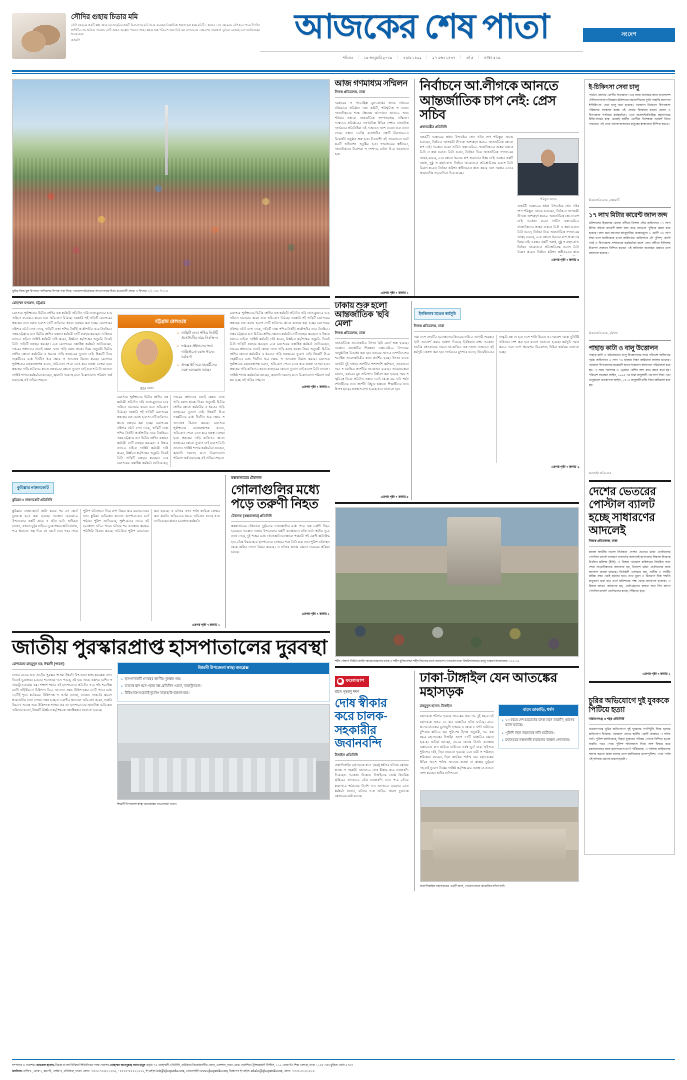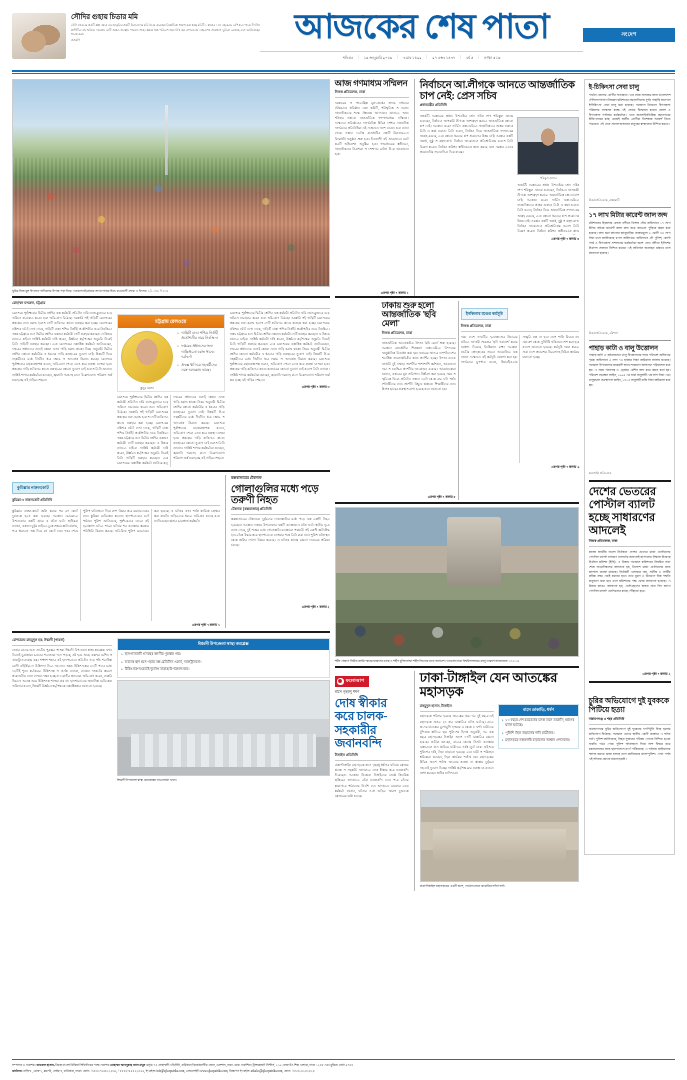--- a/index.html
+++ b/index.html
@@ -108,21 +108,21 @@
   .lead-photo .tower {
     position: absolute; left: 48%; top: 12%; width: 3px; height: 34%;
     background: linear-gradient(#e8e8e8, #bdbdbd);
   }
 
   
   .mid-top { display: flex; gap: 5px; }
   .mid-a { width: 74px; }
   .mid-b { flex: 1; }
   .hl-sm { font-size: 8.3px; }
-  .hl-md { font-size: 10px; }
+  .hl-md { font-size: 13px; }
   .hl-lg { font-size: 13px; }
   .hl-xl { font-size: 20px; }
   .hl-xxl { font-size: 21px; }
 
   .portrait {
     width: 100%; height: 58px; margin: 3px 0 1px;
     background:
       radial-gradient(ellipse at 50% 34%, #c49a7a 0 16%, transparent 17%),
       linear-gradient(to bottom, #d8dde2 0 42%, #2e3742 42% 100%);
     border: 1px solid #bbb;
@@ -347,20 +347,21 @@
           <div class="byline">টেকনাফ (কক্সবাজার) প্রতিনিধি</div>
           <div class="byline-rule"></div>
           <div class="body-text" style="height:86px; overflow:hidden;">কক্সবাজারের টেকনাফে দুর্বৃত্তদের গোলাগুলির মধ্যে পড়ে এক তরুণী নিহত হয়েছেন। গতকাল সন্ধ্যায় উপজেলার একটি এলাকায় এ ঘটনা ঘটে। স্থানীয় সূত্রে জানা গেছে, দুই পক্ষের মধ্যে গোলাগুলি চলাকালে পথচারী ওই তরুণী গুলিবিদ্ধ হন। তাঁকে উদ্ধার করে হাসপাতালে নেওয়ার পথে তিনি মারা যান। পুলিশ ঘটনাস্থল থেকে গুলির খোসা উদ্ধার করেছে। এ ঘটনায় থানায় মামলা দায়েরের প্রক্রিয়া চলছে।</div>
           <div class="jump">এরপর পৃষ্ঠা ৭ কলাম ২</div>
         </div>
       </div>
 
       <div class="rule-thick" style="margin-top:3px;"></div>
 
       <div class="sec">
+        <div class="hl hl-xl">জাতীয় পুরস্কারপ্রাপ্ত হাসপাতালের দুরবস্থা</div>
         <div style="display:flex; gap:5px; margin-top:2px;">
           <div style="width:100px;">
             <div class="byline">মোশাররফ মাহমুদুল হক, ঈশ্বরদী (পাবনা)</div>
             <div class="byline-rule"></div>
             <div class="body-text" style="height:78px; overflow:hidden;">সেবার মানের জন্য জাতীয় পুরস্কার পাওয়া ঈশ্বরদী উপজেলা স্বাস্থ্য কমপ্লেক্স এখন নিজেই দুরবস্থায়। ভবনের পলেস্তারা খসে পড়ছে, নষ্ট হয়ে আছে এক্স-রে মেশিন ও আলট্রাসনোগ্রাম যন্ত্র। পঞ্চাশ শয্যার এই হাসপাতালে প্রতিদিন গড়ে পাঁচ শতাধিক রোগী বহির্বিভাগে চিকিৎসা নিতে আসেন। অথচ চিকিৎসকের ২১টি পদের মধ্যে ১২টিই শূন্য। কর্তব্যরত চিকিৎসক ও নার্সরা জানান, জনবল সংকটের কারণে প্রয়োজনীয় সেবা দেওয়া সম্ভব হচ্ছে না। রোগীর স্বজনেরা অভিযোগ করেন, জরুরি বিভাগে অনেক সময় চিকিৎসক পাওয়া যায় না। হাসপাতালের আবাসিক মেডিকেল অফিসার বলেন, বিষয়টি ঊর্ধ্বতন কর্তৃপক্ষকে একাধিকবার জানানো হয়েছে।</div>
           </div>
           <div style="flex:1;">
             <div class="listbox">
               <div class="listbox-head">ঈশ্বরদী উপজেলা স্বাস্থ্য কমপ্লেক্স</div>
               <div class="listbox-body">
@@ -411,21 +412,21 @@
               <div class="portrait-cap">শফিকুল আলম</div>
               <div class="body-text" style="height:52px; overflow:hidden;">অন্তর্বর্তী সরকারের প্রধান উপদেষ্টার প্রেস সচিব শেখ শফিকুল আলম বলেছেন, নির্বাচনে আওয়ামী লীগকে অংশগ্রহণ করাতে আন্তর্জাতিক কোনো চাপ নেই। গতকাল ফরেন সার্ভিস একাডেমিতে সাংবাদিকদের প্রশ্নের জবাবে তিনি এ কথা বলেন। তিনি বলেন, নির্বাচন নিয়ে আন্তর্জাতিক সম্প্রদায়ের আগ্রহ রয়েছে, তবে কোনো ধরনের চাপ প্রয়োগের বিষয় নেই। সরকার একটি অবাধ, সুষ্ঠু ও গ্রহণযোগ্য নির্বাচন আয়োজনে প্রতিশ্রুতিবদ্ধ বলেও তিনি উল্লেখ করেন। নির্বাচন কমিশন স্বাধীনভাবে কাজ করছে এবং সরকার তাদের প্রয়োজনীয় সহযোগিতা দিয়ে যাচ্ছে।</div>
             </div>
           </div>
           <div class="jump">এরপর পৃষ্ঠা ৭ কলাম ৪</div>
         </div>
       </div>
 
       <div class="rule-thick"></div>
 
-      <div class="sec" style="display:flex; gap:2px;margin-left:47px;">
+      <div class="sec" style="display:flex; gap:2px;">
         <div style="width:74px;">
           <div class="hl hl-sm">ঢাকায় শুরু হলো আন্তর্জাতিক 'ছবি মেলা'</div>
           <div class="byline">নিজস্ব প্রতিবেদক, ঢাকা</div>
           <div class="byline-rule"></div>
           <div class="body-text" style="height:152px; overflow:hidden;">আন্তর্জাতিক আলোকচিত্র উৎসব 'ছবি মেলা' শুরু হয়েছে। গতকাল রাজধানীর শিল্পকলা একাডেমিতে উৎসবের আনুষ্ঠানিক উদ্বোধন করা হয়। এবারের আসরে দেশ-বিদেশের শতাধিক আলোকচিত্রীর কাজ প্রদর্শিত হচ্ছে। উৎসব চলবে আগামী দুই সপ্তাহ। প্রদর্শনীর পাশাপাশি কর্মশালা, আলোচনা সভা ও চলচ্চিত্র প্রদর্শনীর আয়োজন রয়েছে। আয়োজকেরা জানান, এবারের মূল প্রতিপাদ্য নির্ধারণ করা হয়েছে সময় ও স্মৃতিকে ঘিরে। প্রতিদিন সকাল ১০টা থেকে রাত ৮টা পর্যন্ত দর্শনার্থীদের জন্য প্রদর্শনী উন্মুক্ত থাকবে। শিক্ষার্থীদের জন্য বিশেষ ছাড়ের ব্যবস্থাও রাখা হয়েছে বলে জানানো হয়।</div>
           <div class="jump">এরপর পৃষ্ঠা ৭ কলাম ৫</div>
         </div>
 
         <div class="vrule"></div>
 

